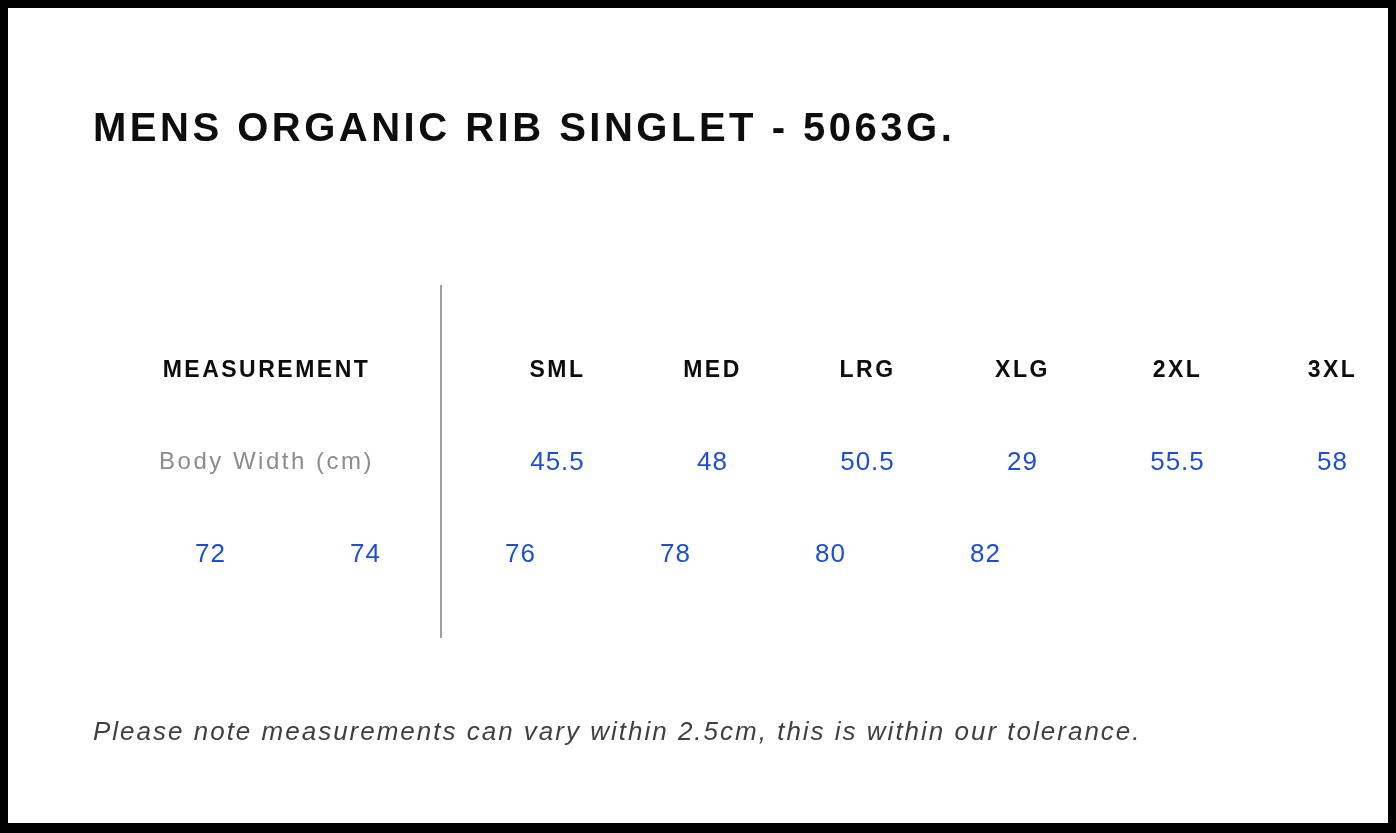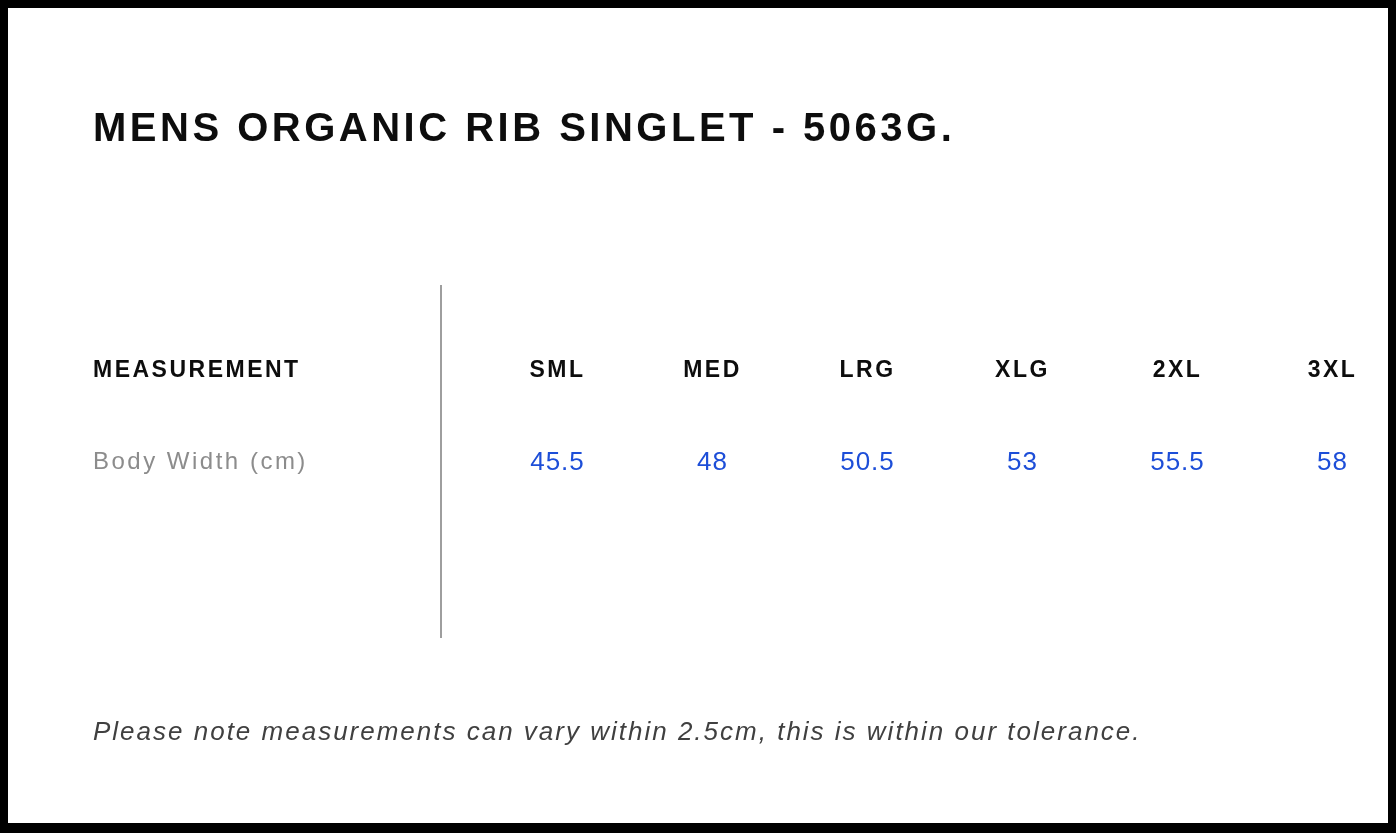--- a/index.html
+++ b/index.html
@@ -56,20 +56,21 @@
     align-items: center;
     height: 40px;
   }
   .t-row + .t-row { margin-top: 52px; }
 
   .label-cell {
     width: 347px;
     box-sizing: border-box;
     flex: 0 0 auto;
     white-space: nowrap;
+    text-align: center;
   }
 
   .values {
     flex: 0 0 auto;
     margin-left: 46px;
     display: grid;
     grid-template-columns: repeat(6, 143px);
     gap: 12px;
   }
 
@@ -127,26 +128,34 @@
           <div class="cell head-text">3XL</div>
         </div>
       </div>
 
       <div class="t-row">
         <div class="label-cell muted-label">Body Width (cm)</div>
         <div class="values">
           <div class="cell value-text">45.5</div>
           <div class="cell value-text">48</div>
           <div class="cell value-text">50.5</div>
-          <div class="cell value-text">53</div>
+          <div class="cell value-text">29</div>
           <div class="cell value-text">55.5</div>
           <div class="cell value-text">58</div>
         </div>
       </div>
 
       <div class="t-row">
+        <div class="values">
+          <div class="cell value-text">72</div>
+          <div class="cell value-text">74</div>
+          <div class="cell value-text">76</div>
+          <div class="cell value-text">78</div>
+          <div class="cell value-text">80</div>
+          <div class="cell value-text">82</div>
+        </div>
       </div>
     </div>
 
     <p class="tolerance-note">Please note measurements can vary within 2.5cm, this is within our tolerance.</p>
 
   </div>
 </div>
 
 </body></html>

